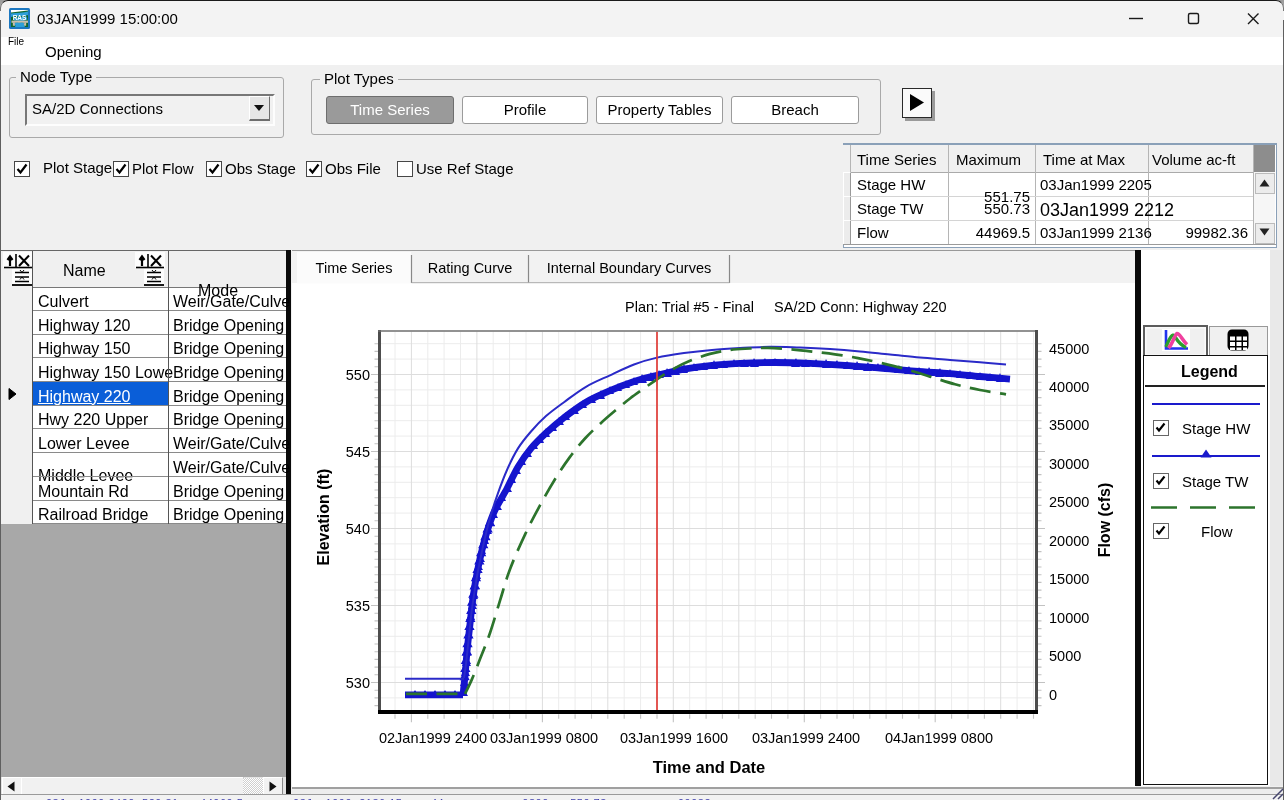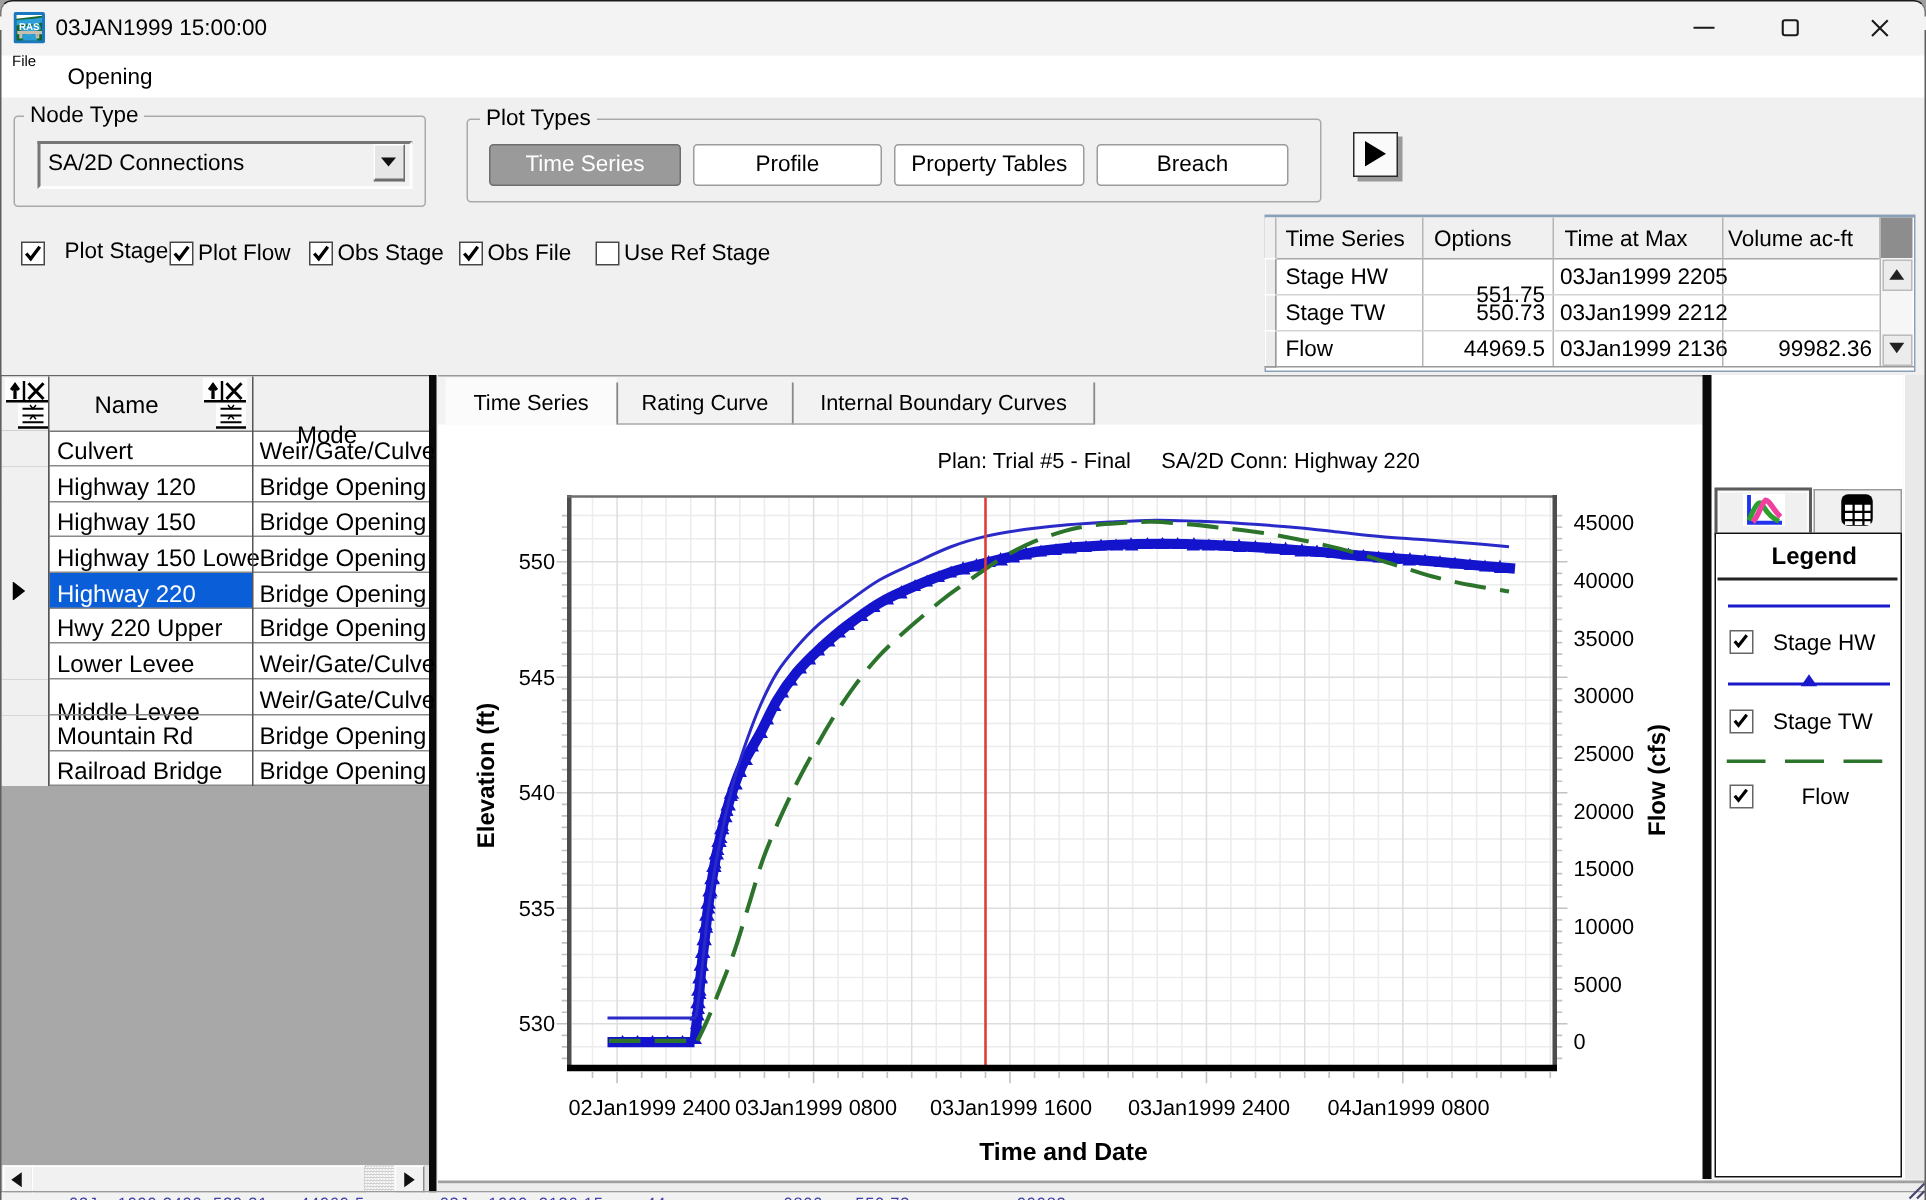--- a/index.html
+++ b/index.html
@@ -97,21 +97,21 @@
   </div>
 <div class="cblab" style="left:325px;top:161px;">Obs File</div>
 <div class="cb" style="left:397px;top:161px;"></div>
 <div class="cblab" style="left:416px;top:161px;">Use Ref Stage</div>
 
 <div class="abs" style="left:843px;top:143px;width:432px;height:101.5px;background:#fff;border:1.5px solid #8aa0b8;border-top-width:2px;"></div>
 
 <div class="abs" style="left:850px;top:145px;width:403px;height:27px;background:#f0f0f0;border-bottom:1px solid #aaa;"></div>
 <div class="abs" style="left:843px;top:145px;width:7px;height:27px;background:#f0f0f0;"></div>
 <div class="abs" style="left:857px;top:151px;font-size:15px;">Time Series</div>
-<div class="abs" style="left:956px;top:151px;font-size:15px;">Options</div>
+<div class="abs" style="left:956px;top:151px;font-size:15px;">Maximum</div>
 <div class="abs" style="left:1043px;top:151px;font-size:15px;">Time at Max</div>
 <div class="abs" style="left:1152px;top:151px;font-size:15px;">Volume ac-ft</div>
 
 <div class="abs" style="left:1253px;top:145px;width:22px;height:27px;background:#8d8d8d;"></div>
 
 <div class="abs" style="left:850px;top:145px;width:1px;height:99px;background:#b5b5b5;"></div>
 <div class="abs" style="left:948px;top:145px;width:1px;height:99px;background:#b5b5b5;"></div>
 <div class="abs" style="left:1035px;top:145px;width:1px;height:99px;background:#b5b5b5;"></div>
 <div class="abs" style="left:1148px;top:145px;width:1px;height:99px;background:#b5b5b5;"></div>
 <div class="abs" style="left:1253px;top:145px;width:1px;height:99px;background:#b5b5b5;"></div>
@@ -124,21 +124,21 @@
 <div class="abs" style="left:850px;top:220px;width:403px;height:1px;background:#d4d4d4;"></div>
 <div class="abs" style="left:843px;top:244px;width:433px;height:1px;background:#9a9a9a;"></div>
 
 <div class="abs" style="left:857px;top:176px;font-size:15px;">Stage HW</div>
 <div class="abs" style="left:857px;top:200px;font-size:15px;">Stage TW</div>
 <div class="abs" style="left:857px;top:224px;font-size:15px;">Flow</div>
 <div class="abs" style="left:948px;top:176px;width:82px;font-size:15px;text-align:right;margin-top:12px;">551.75</div>
 <div class="abs" style="left:948px;top:200px;width:82px;font-size:15px;text-align:right;">550.73</div>
 <div class="abs" style="left:948px;top:224px;width:82px;font-size:15px;text-align:right;">44969.5</div>
 <div class="abs" style="left:1040px;top:176px;font-size:15px;">03Jan1999 2205</div>
-<div class="abs" style="left:1040px;top:200px;font-size:15px;">03Jan1999 2212</div>
+<div class="abs" style="left:1040px;top:200px;font-size:18px;">03Jan1999 2212</div>
 <div class="abs" style="left:1040px;top:224px;font-size:15px;">03Jan1999 2136</div>
 <div class="abs" style="left:1152px;top:224px;width:96px;font-size:15px;text-align:right;">99982.36</div>
 
 <div class="abs" style="left:1254px;top:172px;width:21px;height:72px;background:#f6f6f6;"></div>
 <div class="abs" style="left:1255px;top:173px;width:18px;height:19px;background:#ececec;border:1px solid #bbb;"></div>
 <svg class="abs" style="left:1259px;top:179px" width="11" height="8">
     <path d="M5.5 0.5 L10.5 7.5 L0.5 7.5 Z" fill="#222"></path>
   </svg>
 <div class="abs" style="left:1255px;top:223px;width:18px;height:19px;background:#ececec;border:1px solid #bbb;"></div>
 <svg class="abs" style="left:1259px;top:228px" width="11" height="8">
@@ -189,21 +189,21 @@
 <div class="abs" style="left:33px;top:357px;width:253px;height:1px;background:#8a8a8a;"></div>
 <div class="abs" style="left:1px;top:358px;width:31px;height:24px;background:#f0f0f0;border-bottom:1px solid #8a8a8a;border-right:1px solid #8a8a8a;"></div>
 <div class="cell" style="left:38px;top:361px;">Highway 150 Lowe</div>
 <div class="cell" style="left:173px;top:361px;">Bridge Opening</div>
 <div class="abs" style="left:33px;top:381px;width:253px;height:1px;background:#8a8a8a;"></div>
 <div class="abs" style="left:1px;top:382px;width:31px;height:24px;background:#f0f0f0;border-bottom:1px solid #8a8a8a;border-right:1px solid #8a8a8a;"></div>
 <svg class="abs" style="left:8px;top:388px" width="9" height="12">
     <path d="M1 0.5 L8 6 L1 11.5 Z" fill="#000" stroke="#000"></path>
   </svg>
 <div class="abs" style="left:33px;top:382px;width:135px;height:24px;background:#0a5ed8;"></div>
-<div class="cell" style="left:38px;top:385px;color:#fff;">Highway 220</div>
+<div class="cell" style="left:38px;top:385px;color:#fff;text-decoration:underline;">Highway 220</div>
 <div class="cell" style="left:173px;top:385px;">Bridge Opening</div>
 <div class="abs" style="left:33px;top:405px;width:253px;height:1px;background:#8a8a8a;"></div>
 <div class="abs" style="left:1px;top:406px;width:31px;height:24px;background:#f0f0f0;border-bottom:1px solid #8a8a8a;border-right:1px solid #8a8a8a;"></div>
 <div class="cell" style="left:38px;top:408px;">Hwy 220 Upper</div>
 <div class="cell" style="left:173px;top:408px;">Bridge Opening</div>
 <div class="abs" style="left:33px;top:428px;width:253px;height:1px;background:#8a8a8a;"></div>
 <div class="abs" style="left:1px;top:429px;width:31px;height:24px;background:#f0f0f0;border-bottom:1px solid #8a8a8a;border-right:1px solid #8a8a8a;"></div>
 <div class="cell" style="left:38px;top:432px;">Lower Levee</div>
 <div class="cell" style="left:173px;top:432px;">Weir/Gate/Culve</div>
 <div class="abs" style="left:33px;top:452px;width:253px;height:1px;background:#8a8a8a;"></div>

